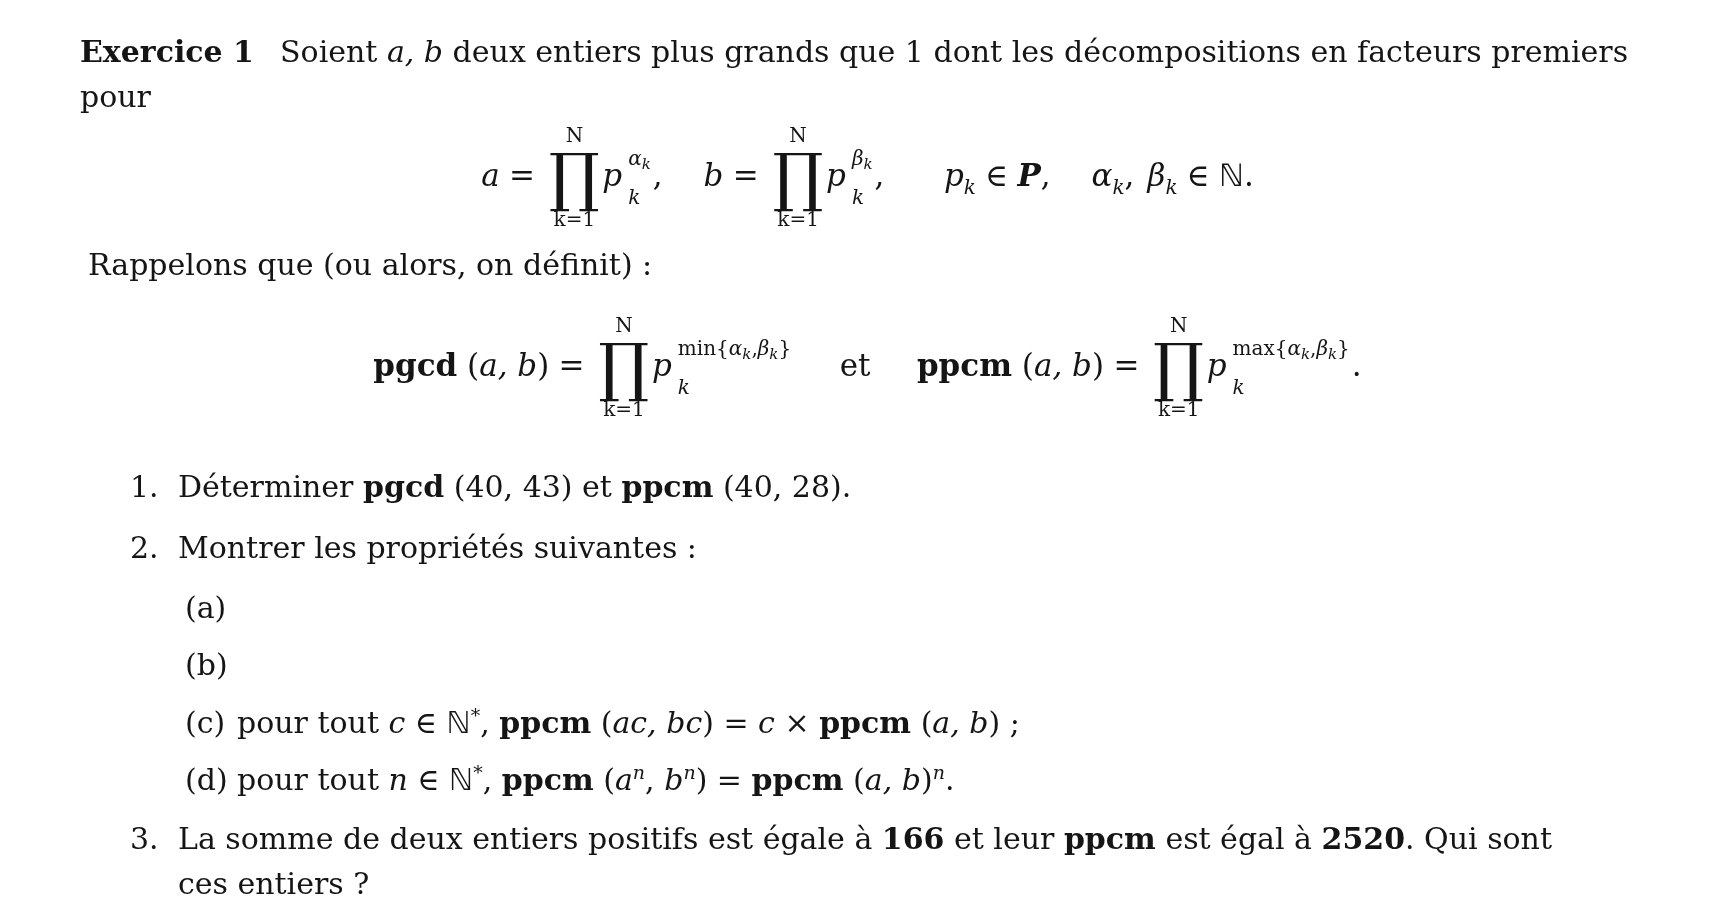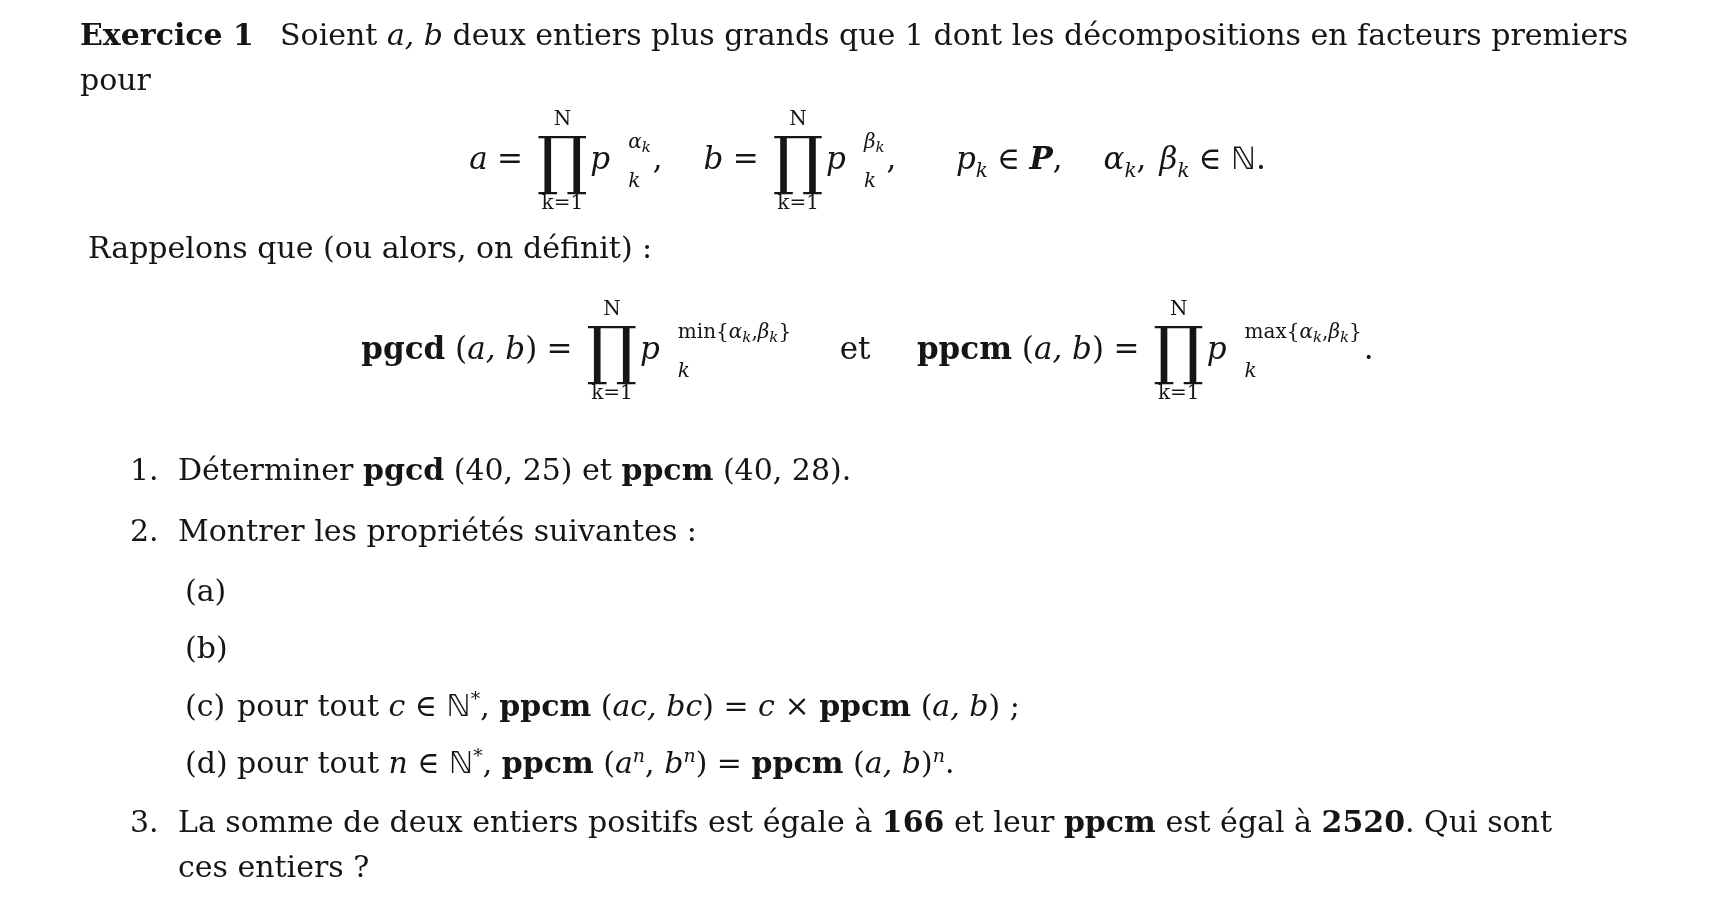--- a/index.html
+++ b/index.html
@@ -2,34 +2,34 @@
 <html><head>
 <meta charset="utf-8">
 <style>
   html,body{margin:0;padding:0;}
   body{
     width:1735px;height:923px;overflow:hidden;
     background:#ffffff;color:#151515;
     font-family:"DejaVu Serif","DejaVu Sans",serif;
     font-size:30px;
   }
-  .page{padding:12px 80px 0 80px;}
+  .page{padding:29px 80px 0 80px;}
   .para{margin:0;text-align:justify;line-height:1.5;}
   .lead-label{font-weight:bold;margin-right:0.55em;}
   .mi{font-style:italic;}
   .bf{font-weight:bold;font-style:normal;}
   .bb{font-family:"DejaVu Sans","DejaVu Serif",serif;}
   .display{text-align:center;}
   .f1{margin:4px 0 10px 0;}
   .f2{margin:26px 0 42px 0;}
   .mtext{display:inline;font-size:31px;white-space:nowrap;}
   .prod{display:inline-flex;flex-direction:column;align-items:center;vertical-align:middle;line-height:1;margin:0 0.08em 0 0.15em;}
   .prod .plim{font-size:20px;line-height:1.25;}
   .prod .pop{font-size:64px;line-height:0.92;}
-  .stk{display:inline-flex;flex-direction:column;align-items:flex-start;vertical-align:middle;line-height:1;font-size:20px;row-gap:19px;margin-left:18px;margin-right:2px;}
+  .stk{display:inline-flex;flex-direction:column;align-items:flex-start;vertical-align:middle;line-height:1;font-size:20px;row-gap:19px;margin-left:6px;margin-right:2px;}
   .srow{white-space:nowrap;}
   .s2{font-size:15px;position:relative;top:4px;}
   .sb{font-size:20px;vertical-align:-8px;line-height:1;}
   .sp{font-size:19px;vertical-align:11px;line-height:1;}
   .rel{margin:0 0.3em;}
   .cm{margin-right:0.42em;}
   .qs{display:inline-block;width:0.9em;}
   .qs2{display:inline-block;width:1.5em;}
   .iff{display:inline-block;transform:scaleX(1.75);margin:0 0.62em;}
   .calP{font-style:italic;font-weight:600;}
@@ -91,21 +91,21 @@
           <span class="srow"><span>max{</span><span class="mi">α</span><span class="mi s2">k</span><span>,</span><span class="mi">β</span><span class="mi s2">k</span><span>}</span></span>
           <span class="srow mi">k</span>
         </span><span>.</span>
     </span>
   </div>
 
   <div class="list">
 
     <div class="li">
       <span class="num">1.</span>
-      <span class="libody"><span>Déterminer </span><span class="bf">pgcd</span><span> (40, 25) et </span><span class="bf">ppcm</span><span> (40, 28).</span></span>
+      <span class="libody"><span>Déterminer </span><span class="bf">pgcd</span><span> (40, 43) et </span><span class="bf">ppcm</span><span> (40, 28).</span></span>
     </div>
 
     <div class="li">
       <span class="num">2.</span>
       <span class="libody">Montrer les propriétés suivantes :</span>
     </div>
 
     <div class="sublist">
 
       <div class="sli">

